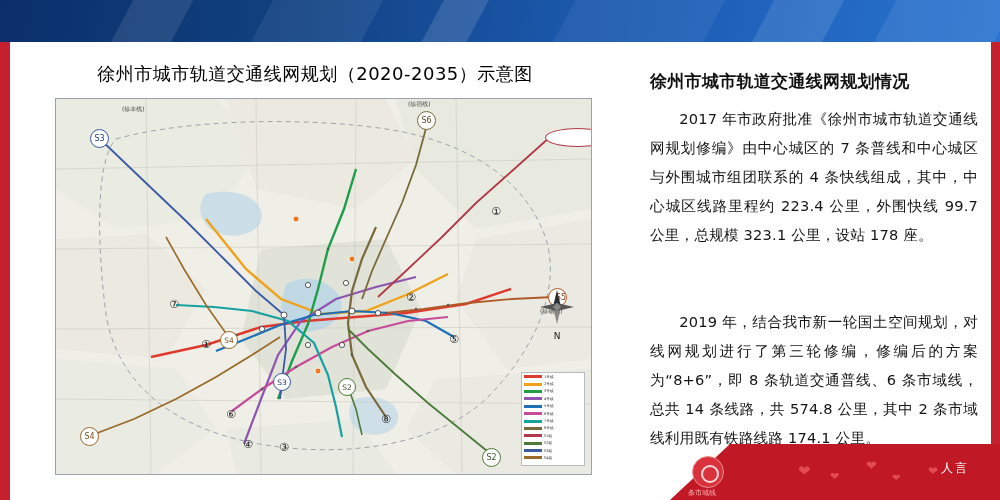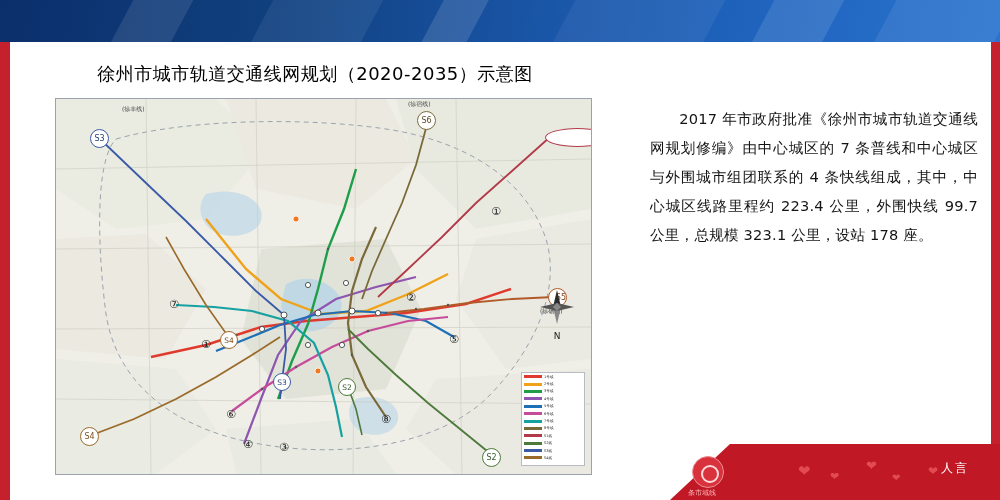--- a/index.html
+++ b/index.html
@@ -471,21 +471,23 @@
             <div class="legend-row">
               <span class="legend-swatch" style="background: rgb(154, 106, 42);"></span>
               <span class="legend-text">S4线</span>
             </div>
           </div>
       </div>
     </div>
   </div>
 
   <div class="right-panel">
+    <div class="side-title">徐州市城市轨道交通线网规划情况</div>
     <div class="para p1">2017 年市政府批准《徐州市城市轨道交通线网规划修编》由中心城区的 7 条普线和中心城区与外围城市组团联系的 4 条快线组成，其中，中心城区线路里程约 223.4 公里，外围快线 99.7 公里，总规模 323.1 公里，设站 178 座。</div>
+    <div class="para p2">2019 年，结合我市新一轮国土空间规划，对线网规划进行了第三轮修编，修编后的方案为“8+6”，即 8 条轨道交通普线、6 条市域线，总共 14 条线路，共 574.8 公里，其中 2 条市域线利用既有铁路线路 174.1 公里。</div>
   </div>
 
   <div class="bottom-wedge"></div>
   <div class="wedge-icons">
     <div class="logo-badge">
       <div class="inner"></div>
     </div>
     <div class="logo-text">条市域线</div>
     <div class="heart h1">❤</div>
     <div class="heart h2">❤</div>

